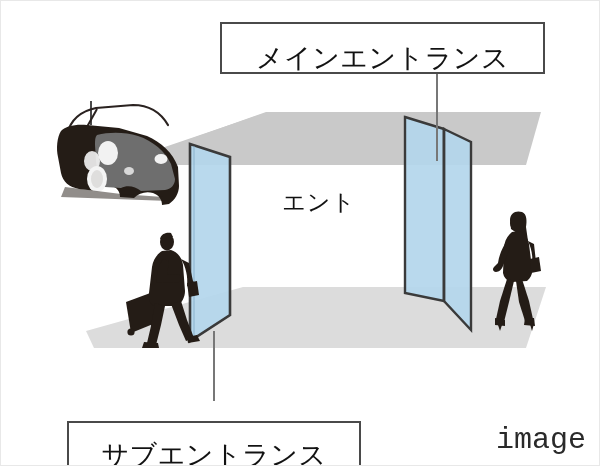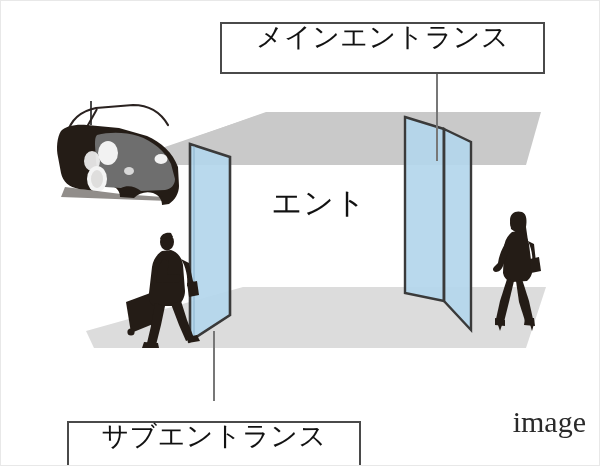--- a/index.html
+++ b/index.html
@@ -28,21 +28,21 @@
     height: 466px;
     display: block;
   }
   
   .callout-box {
     position: absolute;
     box-sizing: border-box;
     background: #ffffff;
     border: 2px solid #4a4a4a;
     display: flex;
-    align-items: flex-start;
+    align-items: flex-end;
     justify-content: center;
     z-index: 40;
   }
   .callout-label {
     font-family: "Liberation Serif", "DejaVu Serif", serif;
     font-size: 27px;
     line-height: 1;
     color: #121212;
     letter-spacing: 0.5px;
     white-space: nowrap;
@@ -65,32 +65,32 @@
     position: absolute;
     left: 250px;
     top: 178px;
     width: 136px;
     z-index: 35;
     text-align: center;
     pointer-events: none;
   }
   #hall-text .hall-line {
     font-family: "Liberation Serif", "DejaVu Serif", serif;
-    font-size: 30px;
+    font-size: 23px;
     line-height: 47px;
     color: #111111;
     letter-spacing: 1px;
     white-space: nowrap;
   }
   
   #watermark {
     position: absolute;
     right: 13px;
-    bottom: 26px;
-    font-family: Liberation Serif, serif;
+    bottom: 8px;
+    font-family: Liberation Mono, monospace;
     font-size: 30px;
     color: #2a2a2a;
     letter-spacing: 0px;
     z-index: 45;
     margin-left: 35px;
   }
 </style>
 </head>
 <body>
 

